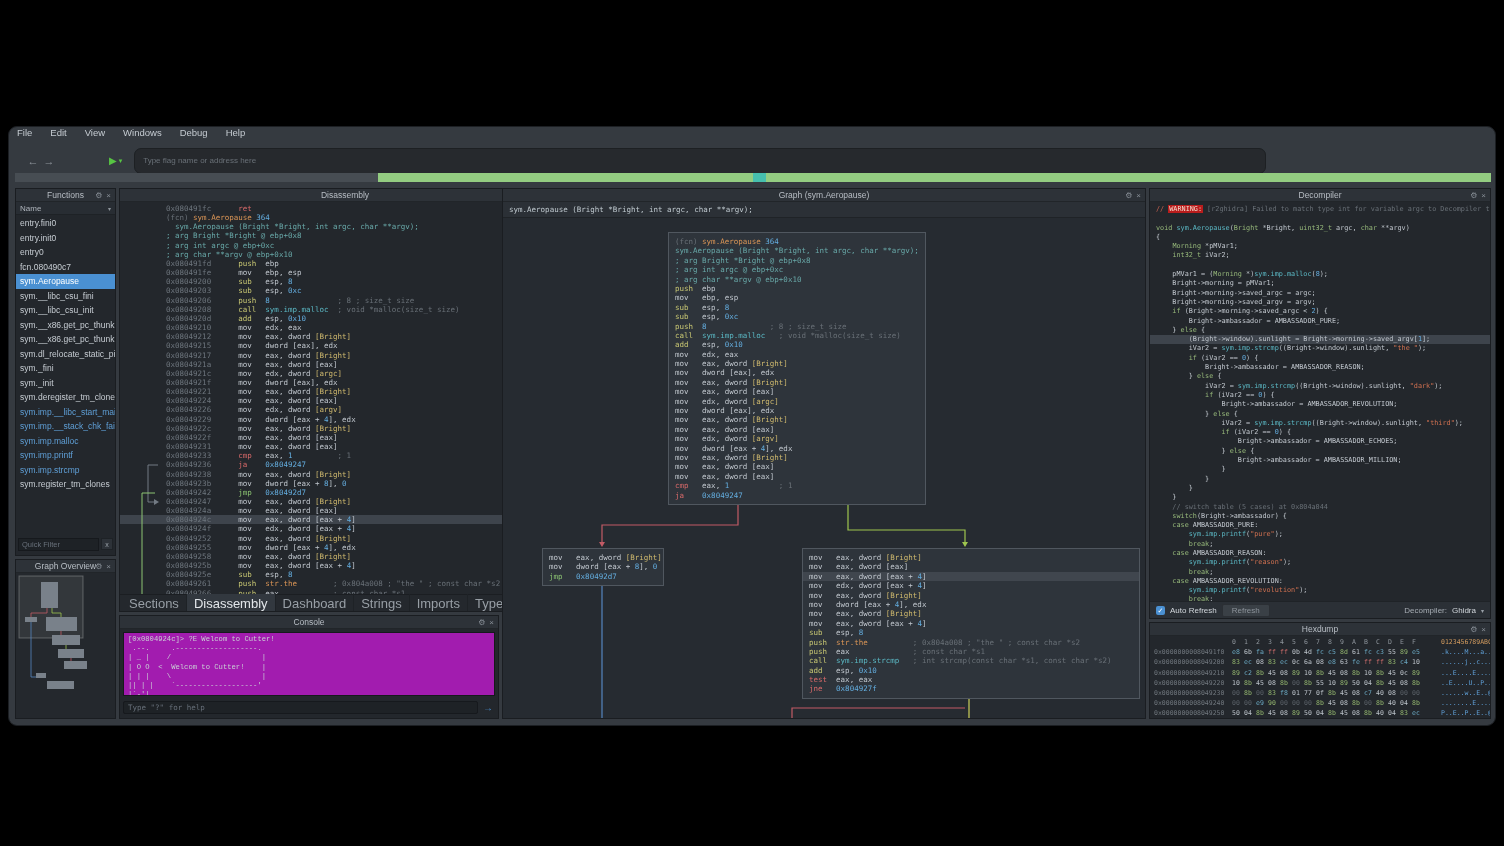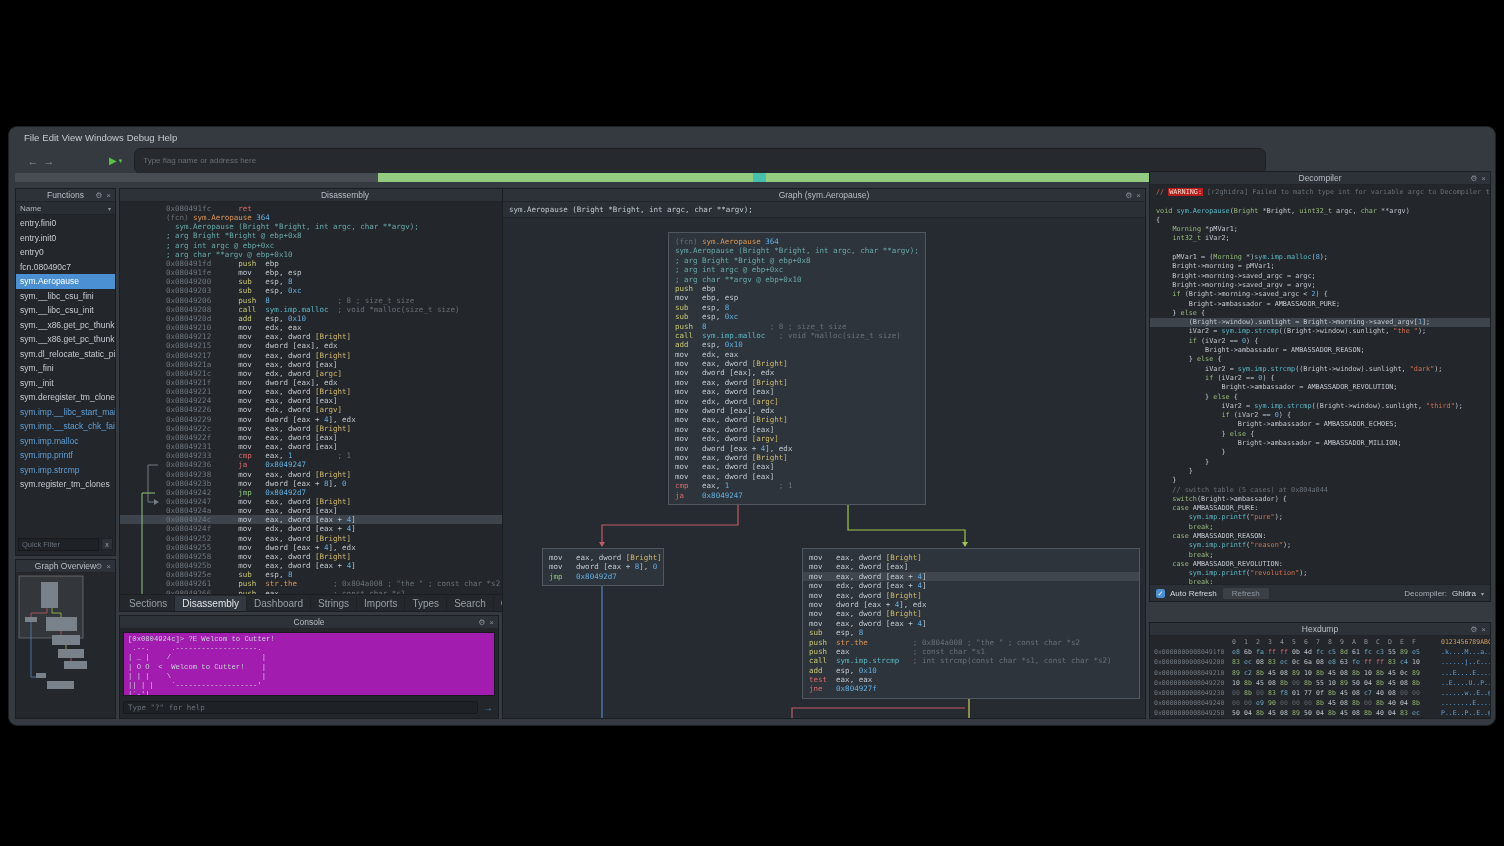--- a/index.html
+++ b/index.html
@@ -1,58 +1,58 @@
 <!DOCTYPE html>
 <html><head>
 <meta charset="utf-8">
 <style>
 *{margin:0;padding:0;box-sizing:border-box}
 body{background:#000;font-family:"Liberation Sans",sans-serif}
 #stage{position:relative;width:1504px;height:846px;background:#000;overflow:hidden}
 #win{position:absolute;left:8px;top:126px;width:1488px;height:600px;background:#353a40;border:1px solid #1c1f23;border-radius:9px;overflow:hidden}
-.menubar{display:flex;align-items:center;height:21px;padding-left:15px;gap:3px}
+.menubar{display:flex;height:21px;padding-left:8px;gap:18px}
 .menu-item{font-size:9.5px;color:#c5cbd1}
 .toolbar{display:flex;align-items:center;height:25px;padding-left:16px}
 .nav-arrow{font-size:11px;color:#90969d;width:16px;text-align:center}
 .play-wrap{display:flex;align-items:center;margin-left:52px;gap:2px}
 .play-icon{color:#57c443;font-size:10px}
 .caret{color:#57c443;font-size:7px}
 .addr-input{margin-left:12px;width:1132px;height:14px;background:#26292d;border:1px solid #1d2023;border-radius:7px;color:#c5cbd1;font-size:8px;padding:12px 8px;outline:none}
 .addr-input::placeholder{color:#697077}
 .membar{position:absolute;left:6px;top:46px;width:1476px;height:9px;display:flex;overflow:hidden}
 .mem-seg{height:100%}
 .panel{position:absolute;background:#23272c;border:1px solid #1a1d21;display:flex;flex-direction:column;overflow:hidden}
 .phead{height:13px;background:#2d3238;border-bottom:1px solid #212529;display:flex;align-items:center;justify-content:center;position:relative;flex:none}
 .ptitle{font-size:8.5px;color:#b8bec5}
 .picons{position:absolute;right:4px;top:0;height:13px;display:flex;align-items:center;gap:4px}
 .picon{font-size:8px;color:#878e96;line-height:1}
 #functions-panel{left:6px;top:61px;width:101px;height:368px}
 #overview-panel{left:6px;top:432px;width:101px;height:160px}
 #disassembly-panel{left:110px;top:61px;width:452px;height:424px}
 #console-panel{left:110px;top:488px;width:380px;height:104px}
 #graph-panel{left:493px;top:61px;width:644px;height:531px}
-#decompiler-panel{left:1140px;top:44px;width:342px;height:431px}
+#decompiler-panel{left:1140px;top:61px;width:342px;height:431px}
 #hexdump-panel{left:1140px;top:495px;width:342px;height:97px}
 .fn-colhead{flex:none;height:13px;background:#282d33;border-bottom:1px solid #1e2226;display:flex;align-items:center;justify-content:space-between;padding:0 4px;font-size:8px;color:#aeb4bb}
 .colcaret{font-size:6px;color:#8d949b}
 .fn-list{flex:1;overflow:hidden;padding-top:1px}
 .fn-item{height:14.5px;line-height:14.5px;padding-left:4px;font-size:8.5px;color:#c6ccd2;white-space:nowrap;overflow:hidden}
 .fn-item.import{color:#5f9fd6}
 .fn-item.selected{background:#4a90d2;color:#fff}
 .fn-filterrow{flex:none;height:16px;display:flex;align-items:center;margin:0 2px 3px;gap:2px}
 .fn-filter{flex:1;height:13px;background:#1e2226;border:1px solid #16191d;color:#c6ccd2;font-size:7.5px;padding:0 3px;outline:none;min-width:0}
 .fn-filter::placeholder{color:#68707a}
 .fn-clear{width:12px;height:12px;background:#2d3238;border:1px solid #1e2226;color:#9aa1a8;font-size:7px;display:flex;align-items:center;justify-content:center;flex:none}
 .ov-body{flex:1;position:relative;background:#24282d}
 .dis-body{flex:1;position:relative;padding:2px 0 0 46px;font-family:"DejaVu Sans Mono",monospace;font-size:7.5px;overflow:hidden}
 .gutter{position:absolute;left:0;top:2px}
 .dline{height:9.16px;line-height:9.16px;white-space:pre}
 .hl-dis{background:#3e444c;margin-left:-46px;padding-left:46px}
 .tabs{flex:none;height:17px;display:flex;align-items:center;background:#24282d;border-top:1px solid #1b1e22;padding-left:2px}
-.dtab{font-size:10px;color:#989fa6;padding:2px 7px;border-right:1px solid #1e2226}
+.dtab{font-size:13px;color:#989fa6;padding:2px 7px;border-right:1px solid #1e2226}
 .dtab.active{color:#e2e6ea;background:#32383f}
 .con-body{flex:1;margin:3px;background:#a21caf;border:1px solid #16191d;padding:2px 4px;font-family:Liberation Mono, monospace;overflow:hidden}
 .con-line{height:9.2px;line-height:9.2px;white-space:pre;font-size:7.2px;color:#c9cfd5}
 .con-inputrow{flex:none;height:16px;margin:0 3px 3px;display:flex;align-items:center;gap:3px}
 .con-input{flex:1;height:13px;background:#1e2226;border:1px solid #16191d;border-radius:2px;color:#c9cfd5;font-size:7.5px;font-family:"DejaVu Sans Mono",monospace;padding:0 4px;outline:none}
 .con-input::placeholder{color:#68707a}
 .con-send{color:#4a90d2;font-size:10px;width:14px;text-align:center}
 .fnbar{flex:none;height:16px;background:#2b3036;border-bottom:1px solid #1f2327;display:flex;align-items:center;padding-left:6px;font-family:"DejaVu Sans Mono",monospace;font-size:7.5px;color:#c0cad0;white-space:pre}
 .gcanvas{flex:1;position:relative;background:#262b31;overflow:hidden}
 .gedges{position:absolute;left:0;top:0}

